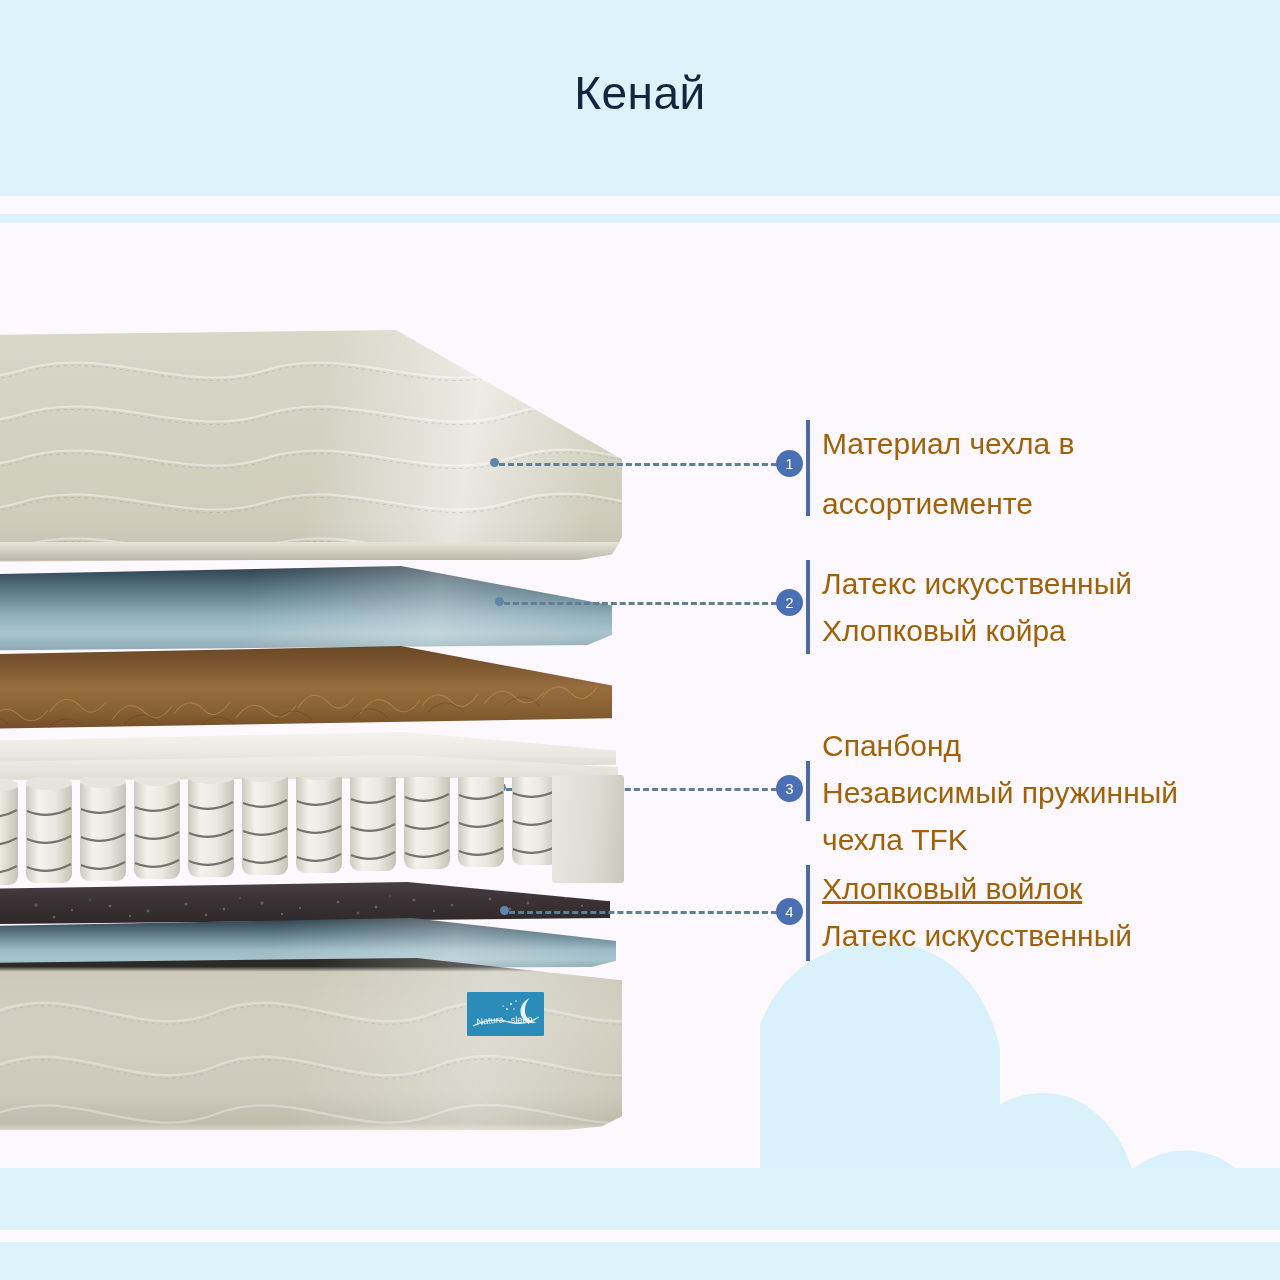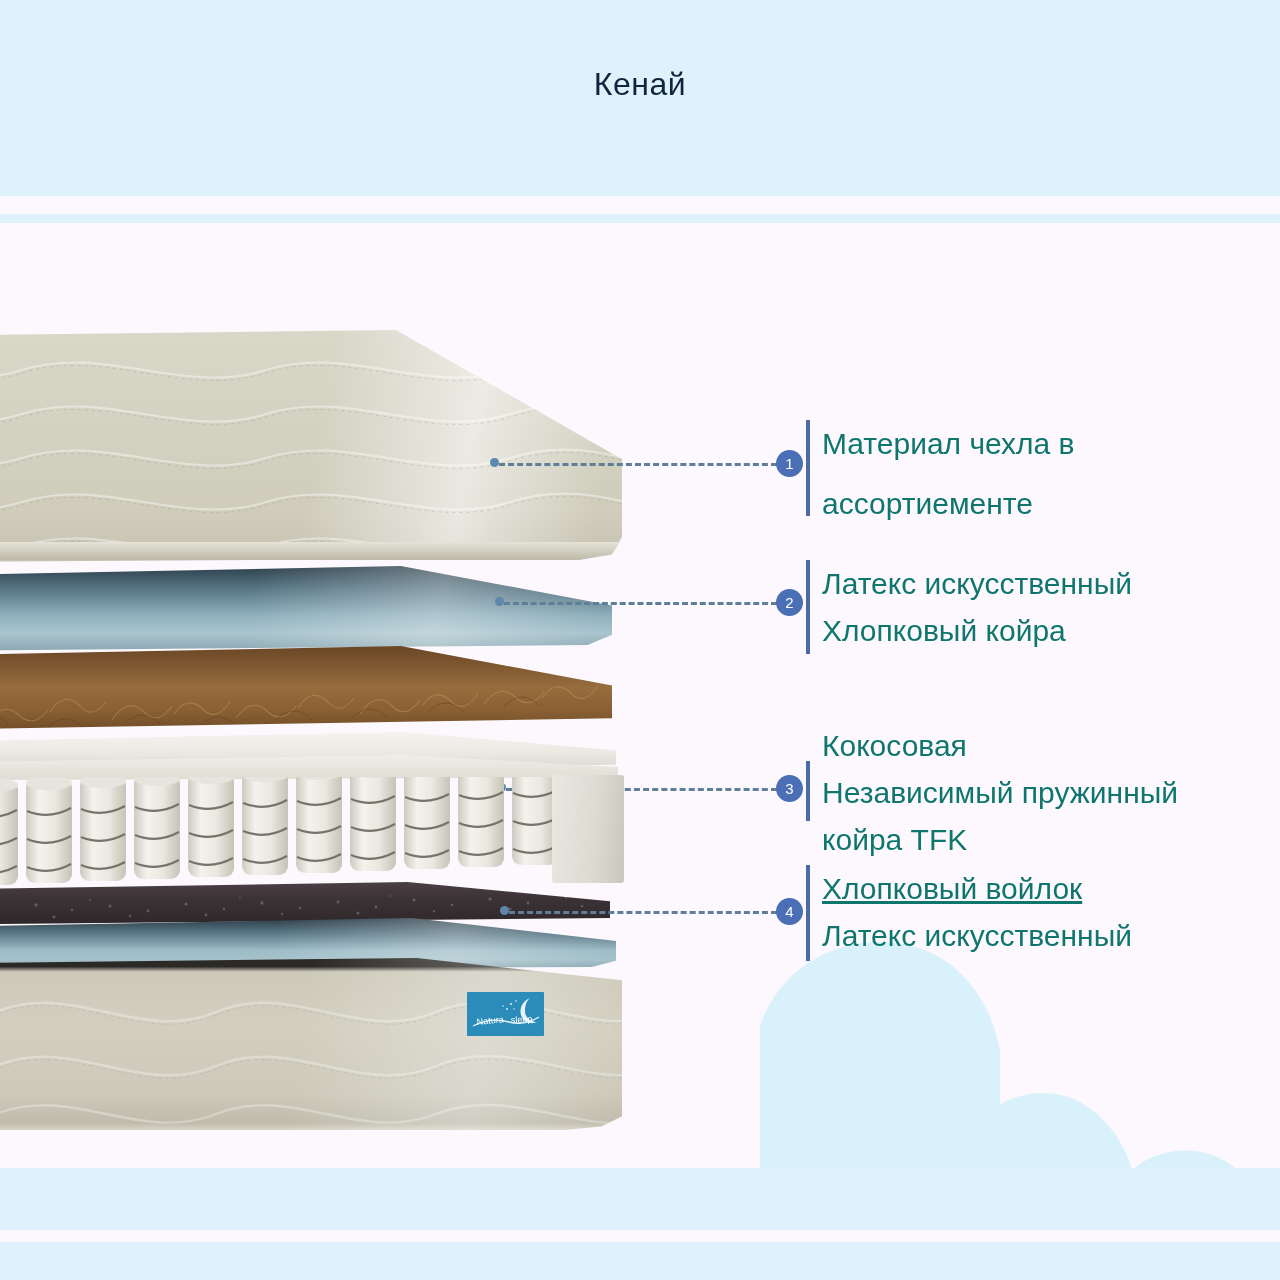--- a/index.html
+++ b/index.html
@@ -23,21 +23,21 @@
 
   
   .cloud-wrap { position:absolute; left:0; bottom:50px; width:1280px; height:340px; overflow:hidden; }
   .cloud-svg  { position:absolute; right:0; bottom:0; }
   .cloud-left { position:absolute; left:0; bottom:0; width:1280px; height:62px; background:#ddf2fb; }
 
   
   .title {
     position:absolute; left:0; top:66px; width:1280px;
     text-align:center;
-    font-size:32px; font-weight:400; letter-spacing:0.5px;
+    font-size:46px; font-weight:400; letter-spacing:0.5px;
     color:#12253f;
   }
 
   
   #mattress { position:absolute; left:-200px; top:330px; width:830px; height:790px; }
 
   
   .lay-cover {
     position:absolute; left:0; top:0; width:822px; height:235px;
     background:
@@ -155,21 +155,21 @@
     font-size:15px; line-height:27px; text-align:center;
     font-weight:400;
   }
   .callout { position:absolute; }
   .callout .bar {
     position:absolute; left:0; top:0; width:4px;
     background:#4c6ba4;
   }
   .callout .txt {
     position:absolute; left:16px; top:-6px;
-    font-size:30px; line-height:48px; color:#0f766e;
+    font-size:30px; line-height:48px; color:#a16207;
     white-space:nowrap; font-weight:400;
   }
   .callout .txt.tight { line-height:47px; }
 </style>
 </head>
 <body>
 
 <div id="stage">
 
   <div class="band-header"></div>
@@ -418,23 +418,23 @@
     <div class="bar" style="height:94px;"></div>
     <div class="txt" style="top:0;">Латекс искусственный</div>
     <div class="txt" style="top:47px;">Хлопковый койра</div>
   </div>
 
   <div class="leader-dot" style="left:497px; top:783px;"></div>
   <div class="leader" style="left:506px; top:788px; width:271px;"></div>
   <div class="badge" style="left:776px; top:775px;">3</div>
   <div class="callout" style="left:806px; top:761px; height:60px;">
     <div class="bar" style="height:60px;"></div>
-    <div class="txt tight" style="top:-39px;">Кокосовая</div>
+    <div class="txt tight" style="top:-39px;">Спанбонд</div>
     <div class="txt tight" style="top:8px;">Независимый пружинный</div>
-    <div class="txt tight" style="top:55px;">койра TFK</div>
+    <div class="txt tight" style="top:55px;">чехла TFK</div>
   </div>
 
   <div class="leader-dot" style="left:500px; top:906px;"></div>
   <div class="leader" style="left:509px; top:911px; width:268px;"></div>
   <div class="badge" style="left:776px; top:898px;">4</div>
   <div class="callout" style="left:806px; top:865px; height:96px;">
     <div class="bar" style="height:96px;"></div>
     <div class="txt tight" style="top:0;text-decoration:underline;">Хлопковый войлок</div>
     <div class="txt tight" style="top:47px;">Латекс искусственный</div>
   </div>

